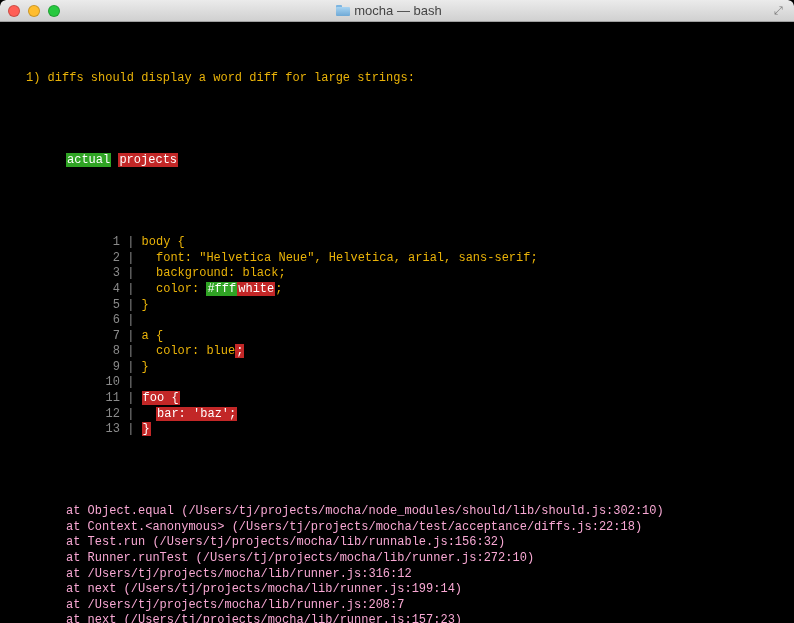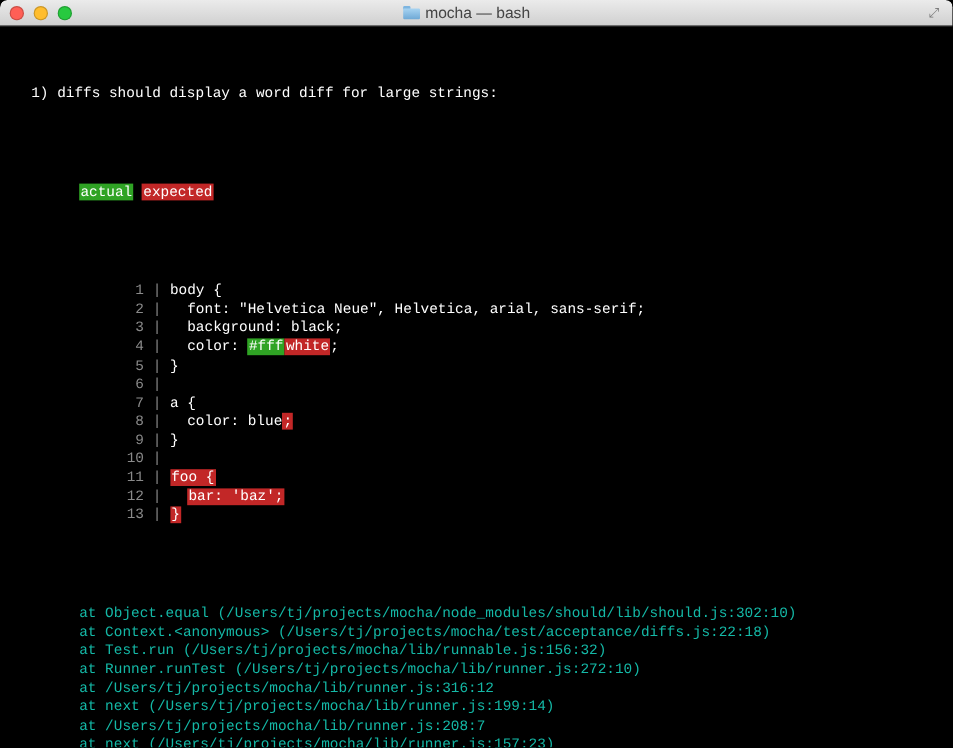--- a/index.html
+++ b/index.html
@@ -85,22 +85,22 @@
       color: #777;
       font-size: 11px;
     }
     .terminal {
       padding: 18px 4px 4px 4px;
       color: #bdbdbd;
       line-height: 1.3;
       white-space: pre;
     }
     .line { white-space: pre; }
-    .white { color: #ffffff; }
-    .dim { color: #14b8a6; }
+    .white { color: #eab308; }
+    .dim { color: #f9a8d4; }
     .red-bg { background: #c22727; color: #fff; padding: 0 1px; }
     .green-bg { background: #2fa324; color: #fff; padding: 0 1px; }
     .spacer { height: 4px; }
     .indent1 { padding-left: 22px; }
     .indent2 { padding-left: 62px; }
     .indent3 { padding-left: 88px; }
     .ln { color: #8a8a8a; display: inline-block; width: 28px; text-align: right; }
     .pipe { color: #8a8a8a; }
   </style>
 </head>
@@ -116,21 +116,21 @@
     <div class="title-center">
       <span class="folder-icon"></span>
       <span>mocha — bash</span>
     </div>
     <div class="expand-icon">⤢</div>
   </div>
 
   <div class="terminal">
     <div class="line indent1 white"><span>1)</span> <span>diffs should display a word diff for large strings:</span></div>
     <div class="spacer"></div>
-    <div class="line indent2"><span class="green-bg">actual</span> <span class="red-bg">expected</span></div>
+    <div class="line indent2"><span class="green-bg">actual</span> <span class="red-bg">projects</span></div>
     <div class="spacer"></div>
     <div id="diff-block"><div class="line indent3"><span class="ln">1</span><span class="pipe"> |</span><span class="white"> body {</span></div><div class="line indent3"><span class="ln">2</span><span class="pipe"> |</span><span class="white">   font: "Helvetica Neue", Helvetica, arial, sans-serif;</span></div><div class="line indent3"><span class="ln">3</span><span class="pipe"> |</span><span class="white">   background: black;</span></div><div class="line indent3"><span class="ln">4</span><span class="pipe"> |</span><span class="white">   color: </span><span class="green-bg">#fff</span><span class="red-bg">white</span><span class="white">;</span></div><div class="line indent3"><span class="ln">5</span><span class="pipe"> |</span><span class="white"> }</span></div><div class="line indent3"><span class="ln">6</span><span class="pipe"> |</span><span class="white"></span></div><div class="line indent3"><span class="ln">7</span><span class="pipe"> |</span><span class="white"> a {</span></div><div class="line indent3"><span class="ln">8</span><span class="pipe"> |</span><span class="white">   color: blue</span><span class="red-bg">;</span></div><div class="line indent3"><span class="ln">9</span><span class="pipe"> |</span><span class="white"> }</span></div><div class="line indent3"><span class="ln">10</span><span class="pipe"> |</span><span class="white"></span></div><div class="line indent3"><span class="ln">11</span><span class="pipe"> |</span><span class="white"> </span><span class="red-bg">foo {</span></div><div class="line indent3"><span class="ln">12</span><span class="pipe"> |</span><span class="white">   </span><span class="red-bg">bar: 'baz';</span></div><div class="line indent3"><span class="ln">13</span><span class="pipe"> |</span><span class="white"> </span><span class="red-bg">}</span></div></div>
     <div class="spacer"></div>
     <div id="stack-block"><div class="line indent2 dim">at Object.equal (/Users/tj/projects/mocha/node_modules/should/lib/should.js:302:10)</div><div class="line indent2 dim">at Context.&lt;anonymous&gt; (/Users/tj/projects/mocha/test/acceptance/diffs.js:22:18)</div><div class="line indent2 dim">at Test.run (/Users/tj/projects/mocha/lib/runnable.js:156:32)</div><div class="line indent2 dim">at Runner.runTest (/Users/tj/projects/mocha/lib/runner.js:272:10)</div><div class="line indent2 dim">at /Users/tj/projects/mocha/lib/runner.js:316:12</div><div class="line indent2 dim">at next (/Users/tj/projects/mocha/lib/runner.js:199:14)</div><div class="line indent2 dim">at /Users/tj/projects/mocha/lib/runner.js:208:7</div><div class="line indent2 dim">at next (/Users/tj/projects/mocha/lib/runner.js:157:23)</div></div>
     
     
     
   </div>
 </div>
 

